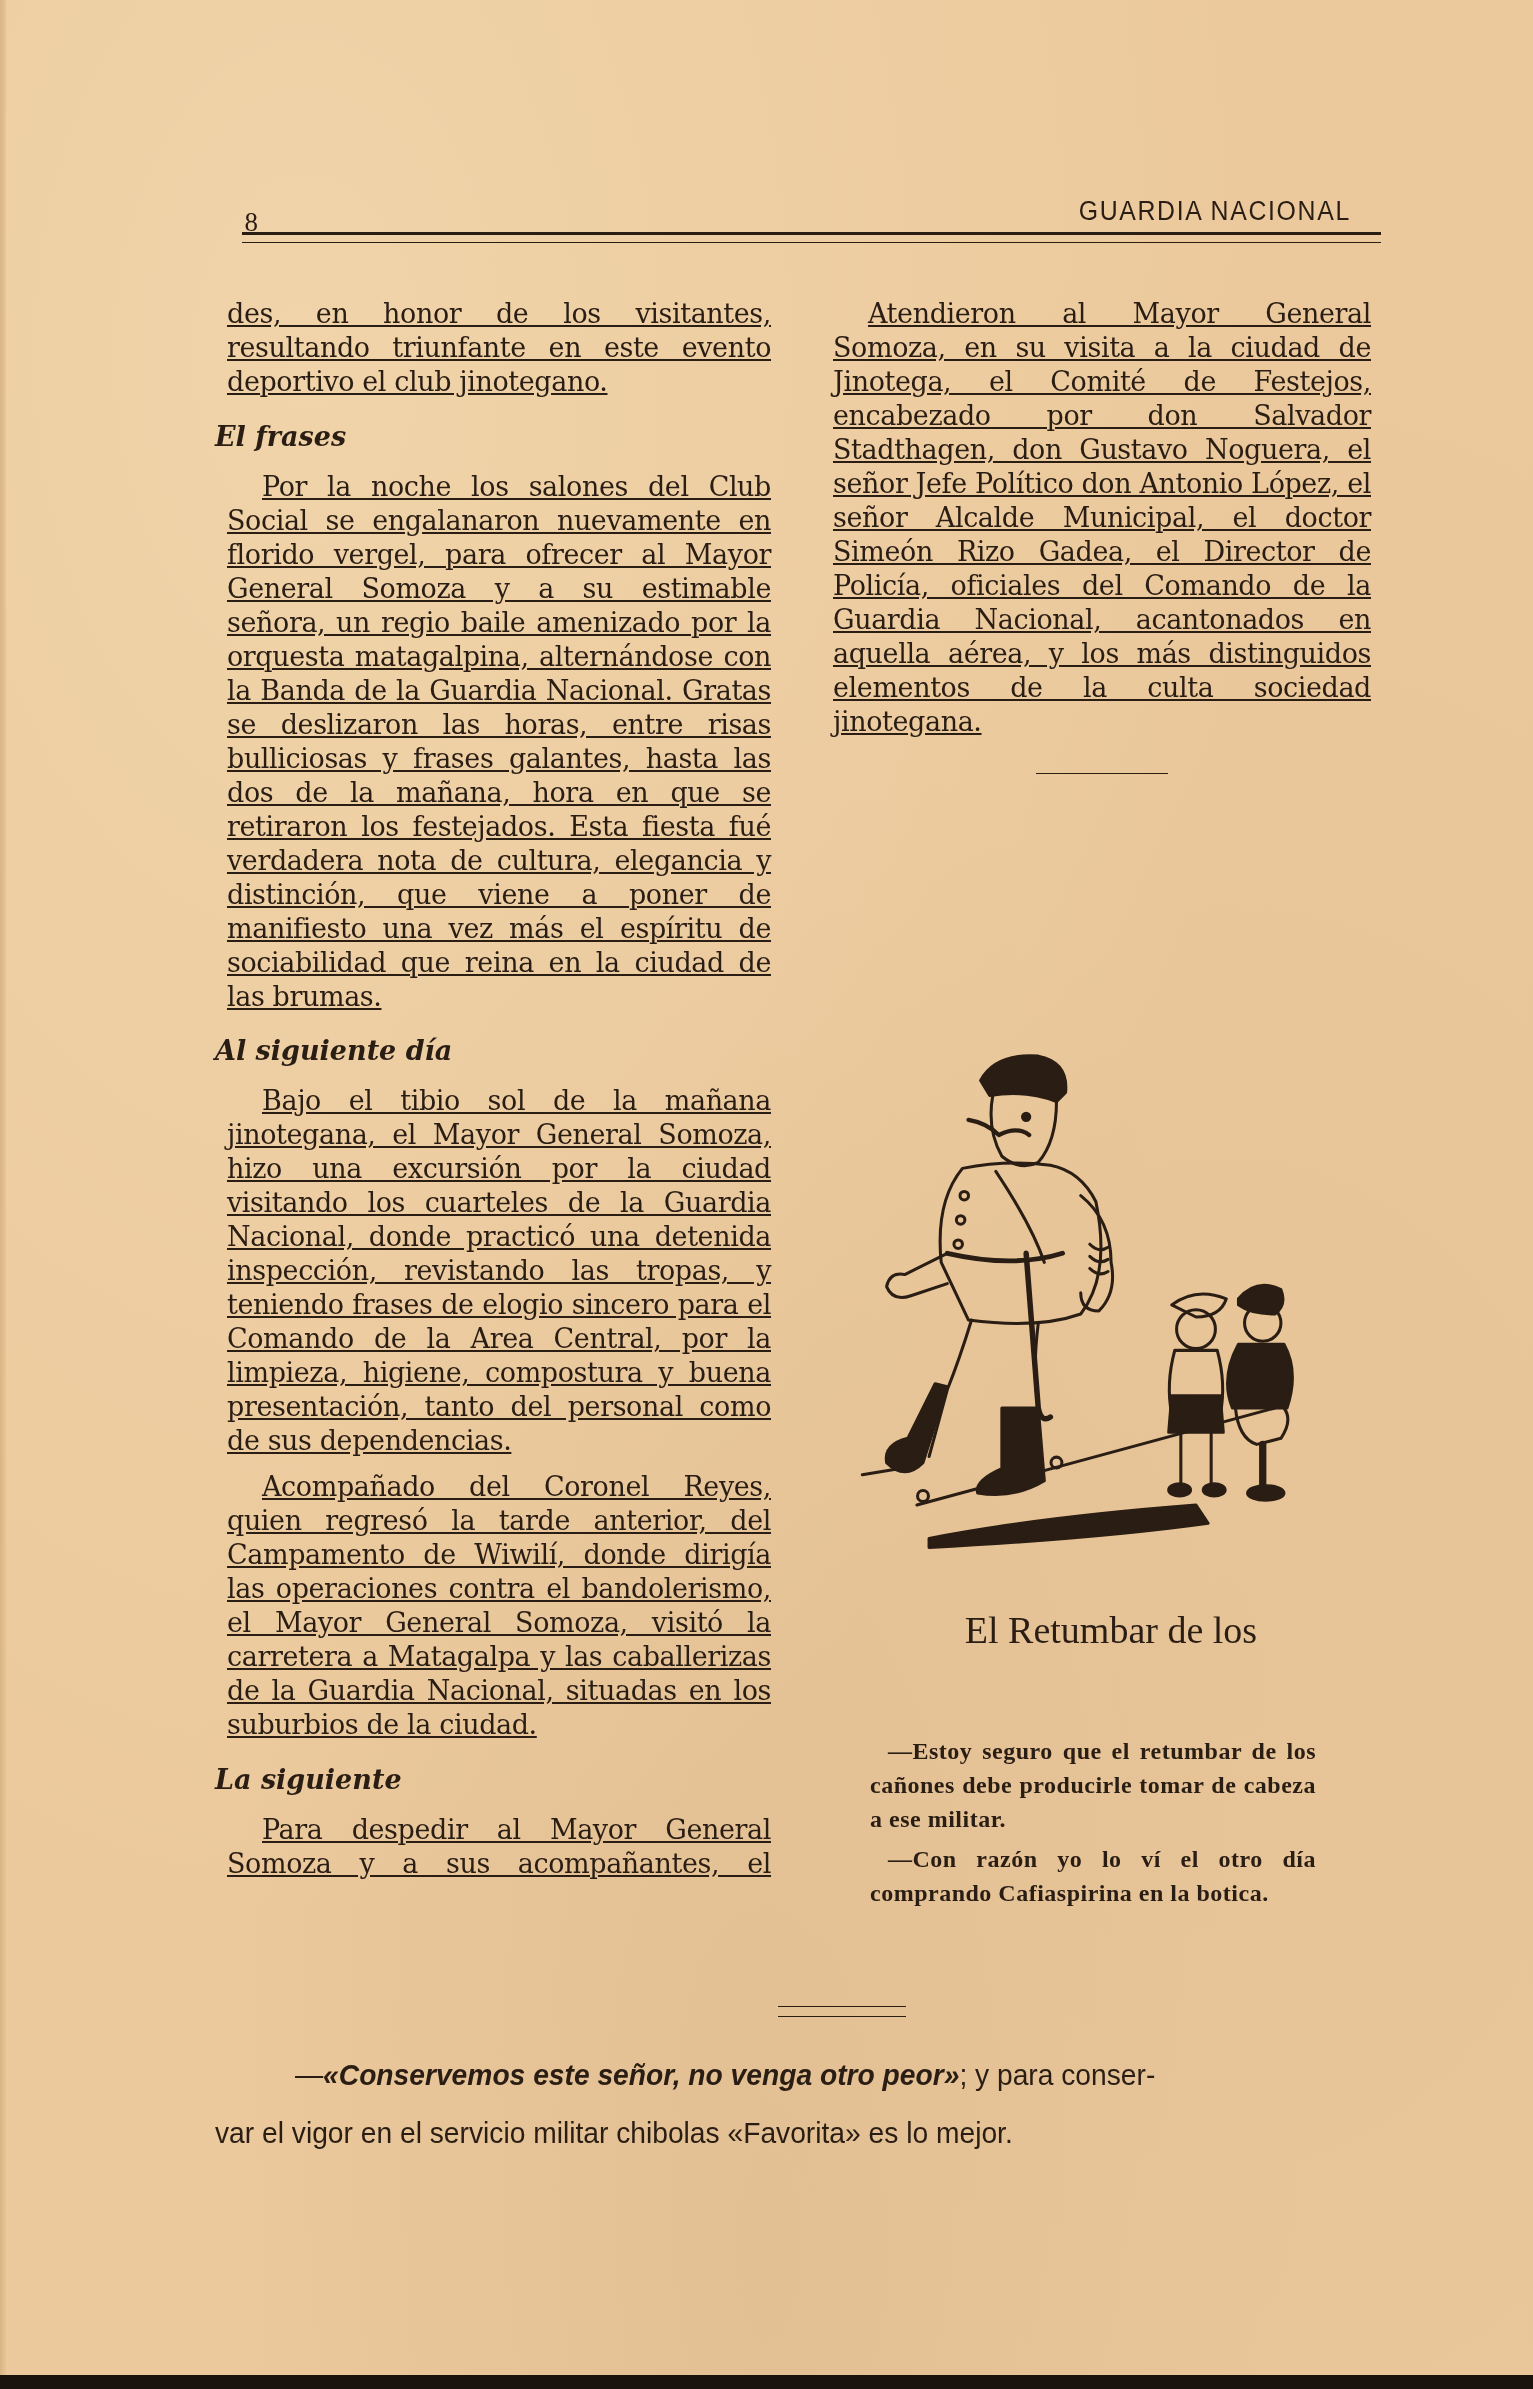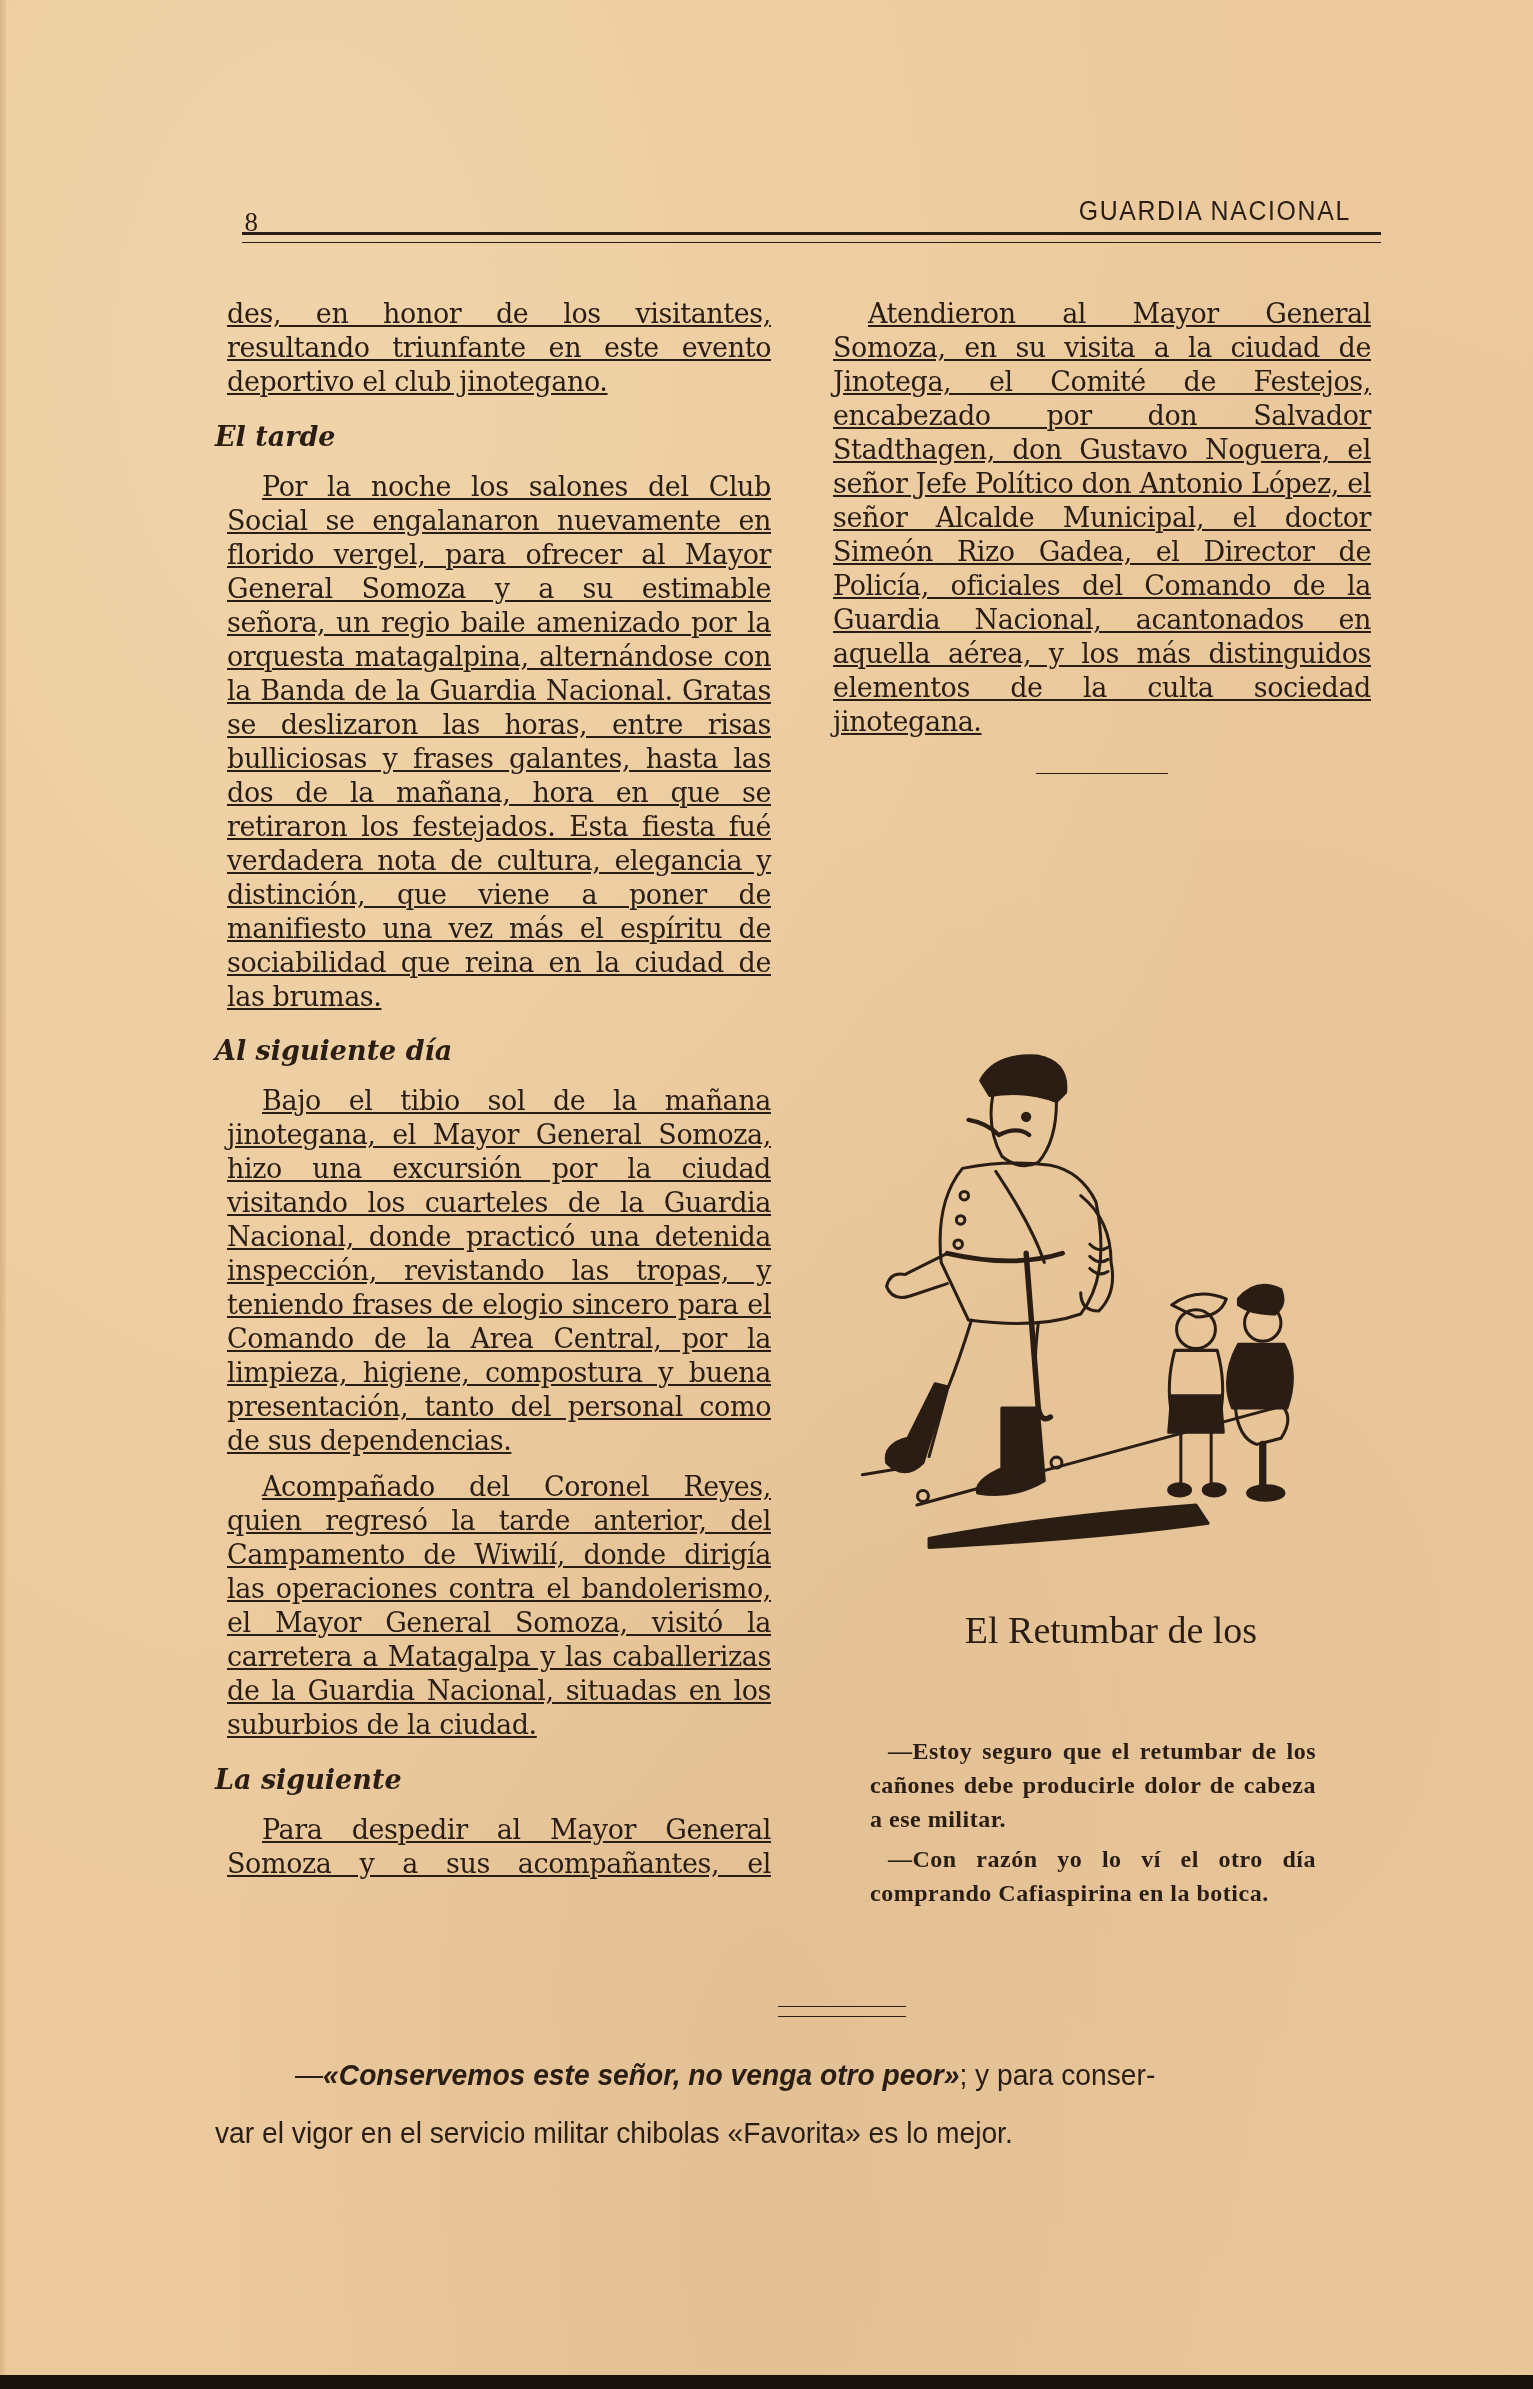--- a/index.html
+++ b/index.html
@@ -76,21 +76,21 @@
 
   <div class="header">
     <span class="page-number">8</span>
     <span class="running-title">GUARDIA NACIONAL</span>
     <div class="rule-double"></div>
   </div>
 
   <div class="col col-left">
     <p>des, en honor de los visitantes, resultando triunfante en este evento deportivo el club jinotegano.</p>
 
-    <div class="subhead">El tarde</div>
+    <div class="subhead">El frases</div>
     <p class="indent">Por la noche los salones del Club Social se engalanaron nuevamente en florido vergel, para ofrecer al Mayor General Somoza y a su estimable señora, un regio baile amenizado por la orquesta matagalpina, alternándose con la Banda de la Guardia Nacional. Gratas se deslizaron las horas, entre risas bulliciosas y frases galantes, hasta las dos de la mañana, hora en que se retiraron los festejados. Esta fiesta fué verdadera nota de cultura, elegancia y distinción, que viene a poner de manifiesto una vez más el espíritu de sociabilidad que reina en la ciudad de las brumas.</p>
 
     <div class="subhead">Al siguiente día</div>
     <p class="indent">Bajo el tibio sol de la mañana jinotegana, el Mayor General Somoza, hizo una excursión por la ciudad visitando los cuarteles de la Guardia Nacional, donde practicó una detenida inspección, revistando las tropas, y teniendo frases de elogio sincero para el Comando de la Area Central, por la limpieza, higiene, compostura y buena presentación, tanto del personal como de sus dependencias.</p>
     <p class="indent">Acompañado del Coronel Reyes, quien regresó la tarde anterior, del Campamento de Wiwilí, donde dirigía las operaciones contra el bandolerismo, el Mayor General Somoza, visitó la carretera a Matagalpa y las caballerizas de la Guardia Nacional, situadas en los suburbios de la ciudad.</p>
 
     <div class="subhead">La siguiente</div>
     <p class="indent" style="text-align-last: justify;">Para despedir al Mayor General Somoza y a sus acompañantes, el</p>
   </div>
 
@@ -155,21 +155,21 @@
         <ellipse cx="675" cy="740" rx="30" ry="12" fill="#2a1d14"></ellipse>
       </g>
     </svg>
   </div>
 
   <div class="caption-title">
     <div>El Retumbar de los</div>
   </div>
 
   <div class="caption-body">
-    <p>—Estoy seguro que el retumbar de los cañones debe producirle dolor de cabeza a ese militar.</p>
+    <p>—Estoy seguro que el retumbar de los cañones debe producirle tomar de cabeza a ese militar.</p>
     <p>—Con razón yo lo ví el otro día comprando Cafiaspirina en la botica.</p>
   </div>
 
   <div class="footer-rule"></div>
 
   <div class="ad">
     <div class="line1">
       <span>—</span><em>«Conservemos este señor, no venga otro peor»</em><span>; y para conser-</span>
     </div>
     <div>var el vigor en el servicio militar chibolas «Favorita» es lo mejor.</div>

